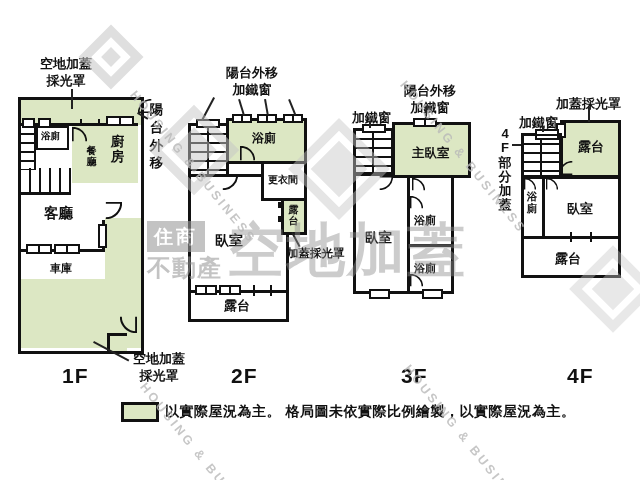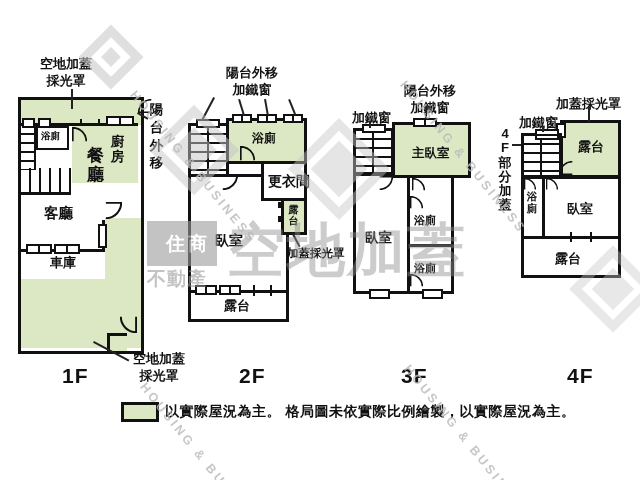--- a/index.html
+++ b/index.html
@@ -18,21 +18,21 @@
   .treads-v{background-image:repeating-linear-gradient(to right,transparent 0,transparent 8px,#111 8px,#111 10px);}
   .rlabel{font-weight:bold;line-height:1.12;white-space:nowrap;}
   .vtext{white-space:normal;width:1.12em;word-break:break-all;text-align:center;}
   .ann{font-weight:bold;white-space:pre-line;text-align:center;line-height:1.32;}
   .flabel{font-weight:bold;font-size:21px;letter-spacing:1px;}
   .pl{background:#222;transform-origin:0 0;}
   .wm{pointer-events:none;}
   .wm-big{font-weight:bold;font-size:58px;letter-spacing:2px;color:#8f8f8f;opacity:.45;white-space:nowrap;}
   .wm-box{background:#9c9c9c;color:#fff;font-weight:bold;font-size:19px;letter-spacing:3px;
           display:flex;align-items:center;justify-content:center;}
-  .wm-sub{color:#9c9c9c;font-weight:bold;font-size:19px;letter-spacing:1px;white-space:nowrap;}
+  .wm-sub{color:#9c9c9c;font-weight:bold;font-size:24px;letter-spacing:1px;white-space:nowrap;}
   .wm-diamond{border:9px solid #c6c6c6;transform:rotate(45deg);}
   .wm-core{position:absolute;inset:7px;background:#c6c6c6;}
   .wm-diag{color:#b9b9b9;font-size:12.5px;font-weight:bold;letter-spacing:3px;white-space:nowrap;transform-origin:0 0;transform:rotate(51deg);opacity:.8;}
   .arc path{fill:none;stroke:#111;stroke-width:2.4;}
 </style>
 </head>
 <body>
 
 <div id="stage">
 
@@ -46,33 +46,33 @@
     <div class="tick" style="left:80px;top:119px;width:2px;height:10px;"></div>
     <div class="tick" style="left:98px;top:119px;width:2px;height:10px;"></div>
     <div class="room treads-h" style="left:21px;top:126px;width:15px;height:44px;border-right:2px solid #111;"></div>
     <div class="room b2" style="left:36px;top:126px;width:33px;height:24px;"></div>
     <div class="rlabel" style="left:41px;top:131px;font-size:9.5px;">浴廁</div>
     <div class="room treads-v" style="left:21px;top:168px;width:50px;height:27px;border-bottom:3px solid #111;border-right:2px solid #111;"></div>
     <div class="room green" style="left:72px;top:126px;width:66px;height:57px;"></div>
     <svg class="arc" style="left:72px;top:127px;width:15px;height:15px;" viewBox="0 0 20 20">
         <path d="M1 19 L1 1 A18 18 0 0 1 19 19"></path>
       </svg>
-    <div class="rlabel vtext" style="left:86px;top:146px;font-size:17px;">餐廳</div>
+    <div class="rlabel vtext" style="left:86px;top:146px;font-size:10px;font-family:Liberation Mono, monospace;">餐廳</div>
     <div class="rlabel vtext" style="left:110px;top:134px;font-size:13.5px;">廚房</div>
     <div class="rlabel" style="left:44px;top:205px;font-size:14.5px;">客廳</div>
     <div class="room green" style="left:105px;top:218px;width:36px;height:130px;"></div>
     <div class="wall" style="left:102px;top:220px;width:3px;height:32px;"></div>
     <div class="win" style="left:98px;top:224px;width:9px;height:24px;"></div>
     <svg class="arc" style="left:105px;top:202px;width:17px;height:17px;transform:rotate(90deg);" viewBox="0 0 20 20">
         <path d="M1 19 L1 1 A18 18 0 0 1 19 19"></path>
       </svg>
     <div class="wall" style="left:21px;top:249px;width:84px;height:3px;"></div>
     <div class="win dv" style="left:26px;top:244px;width:26px;height:10px;"></div>
     <div class="win dv" style="left:54px;top:244px;width:26px;height:10px;"></div>
-    <div class="rlabel" style="left:50px;top:256px;font-size:13px;">車庫</div>
+    <div class="rlabel" style="left:50px;top:262px;font-size:11px;">車庫</div>
     <div class="room green" style="left:21px;top:279px;width:120px;height:69px;"></div>
     <div class="room green" style="left:107px;top:333px;width:20px;height:18px;border-left:3px solid #111;border-top:3px solid #111;background:#dce7c3;"></div>
     <svg class="arc" style="left:120px;top:316px;width:17px;height:17px;transform:rotate(180deg);" viewBox="0 0 20 20">
         <path d="M1 19 L1 1 A18 18 0 0 1 19 19"></path>
       </svg>
     <svg class="arc" style="left:138px;top:99px;width:14px;height:14px;transform:rotate(270deg);" viewBox="0 0 20 20">
         <path d="M1 19 L1 1 A18 18 0 0 1 19 19"></path>
       </svg>
     <div class="ann" style="left:30px;top:55px;width:72px;font-size:13px;">空地加蓋
 採光罩</div>
@@ -92,21 +92,21 @@
     <div class="win" style="left:196px;top:119px;width:24px;height:9px;"></div>
     <div class="room b3 green" style="left:226px;top:118px;width:81px;height:46px;"></div>
     <div class="rlabel" style="left:252px;top:132px;font-size:12px;">浴廁</div>
     <div class="win dv" style="left:232px;top:114px;width:20px;height:9px;"></div>
     <div class="win dv" style="left:257px;top:114px;width:20px;height:9px;"></div>
     <div class="win dv" style="left:283px;top:114px;width:20px;height:9px;"></div>
     <svg class="arc" style="left:240px;top:146px;width:15px;height:15px;" viewBox="0 0 20 20">
         <path d="M1 19 L1 1 A18 18 0 0 1 19 19"></path>
       </svg>
     <div class="room b3" style="left:261px;top:161px;width:46px;height:40px;"></div>
-    <div class="rlabel" style="left:268px;top:174px;font-size:14px;">更衣間</div>
+    <div class="rlabel" style="left:268px;top:174px;font-size:10px;">更衣間</div>
     <div class="room b3 green" style="left:281px;top:198px;width:26px;height:37px;"></div>
     <div class="rlabel vtext" style="left:288px;top:204px;font-size:10px;">露台</div>
     <div class="tick" style="left:278px;top:202px;width:6px;height:6px;"></div>
     <div class="tick" style="left:278px;top:216px;width:6px;height:6px;"></div>
     <svg class="arc" style="left:222px;top:174px;width:16px;height:16px;transform:rotate(90deg);" viewBox="0 0 20 20">
         <path d="M1 19 L1 1 A18 18 0 0 1 19 19"></path>
       </svg>
     <div class="rlabel" style="left:215px;top:233px;font-size:14px;">臥室</div>
     <div class="wall" style="left:191px;top:290px;width:95px;height:3px;"></div>
     <div class="win dv" style="left:195px;top:285px;width:22px;height:10px;"></div>
@@ -115,21 +115,21 @@
     <div class="tick" style="left:270px;top:285px;width:2px;height:11px;"></div>
     <div class="rlabel" style="left:224px;top:299px;font-size:13px;">露台</div>
     <div class="ann" style="left:220px;top:64px;width:64px;font-size:13px;">陽台外移
 加鐵窗</div>
     <div class="pl" style="left:215px;top:98px;width:26px;height:2px;transform:rotate(118deg);"></div>
     <div class="pl" style="left:240px;top:99px;width:17px;height:2px;transform:rotate(73deg);"></div>
     <div class="pl" style="left:266px;top:99px;width:16px;height:2px;transform:rotate(80deg);"></div>
     <div class="pl" style="left:290px;top:99px;width:17px;height:2px;transform:rotate(68deg);"></div>
     <div class="ann rlabel" style="left:287px;top:246px;font-size:11.5px;">加蓋採光罩</div>
     <div class="pl" style="left:293px;top:232px;width:16px;height:2px;transform:rotate(62deg);"></div>
-    <div class="flabel" style="left:231px;top:364px;margin-left:8px;">2F</div>
+    <div class="flabel" style="left:231px;top:364px;">2F</div>
   </div>
 
   <div>
     <div class="room b3" style="left:353px;top:173px;width:101px;height:121px;"></div>
     <div class="room b3 treads-h" style="left:353px;top:128px;width:41px;height:47px;"></div>
     <div class="wall" style="left:372px;top:131px;width:2px;height:41px;"></div>
     <div class="win" style="left:362px;top:124px;width:24px;height:9px;"></div>
     <div class="room b3 green" style="left:392px;top:122px;width:79px;height:56px;"></div>
     <div class="rlabel" style="left:412px;top:146px;font-size:12.5px;">主臥室</div>
     <div class="win dv" style="left:413px;top:118px;width:24px;height:9px;"></div>
@@ -199,21 +199,21 @@
   </div>
 
   <div>
     <div class="room green" style="left:121px;top:402px;width:38px;height:20px;border:3px solid #111;"></div>
     <div class="rlabel" style="left:165px;top:404px;font-size:14px;letter-spacing:0.5px;">以實際屋況為主。 格局圖未依實際比例繪製，以實際屋況為主。</div>
   </div>
 
   <div>
     <div class="wm wm-big" style="left:227px;top:212px;">空地加蓋</div>
     <div class="wm" style="left:147px;top:221px;opacity:.6;">
-      <div class="wm-box" style="width:58px;height:45px;padding-left:12px;">住商</div>
+      <div class="wm-box" style="width:58px;height:31px;">住商</div>
       <div class="wm-sub">不動產</div>
     </div>
     <div class="wm wm-diamond" style="left:88px;top:34px;width:46px;height:46px;opacity:.55;">
         <div class="wm-core"></div>
       </div>
     <div class="wm wm-diamond" style="left:162px;top:118px;width:64px;height:64px;opacity:.5;">
         <div class="wm-core"></div>
       </div>
     <div class="wm wm-diamond" style="left:303px;top:133px;width:72px;height:72px;opacity:.45;">
         <div class="wm-core"></div>

